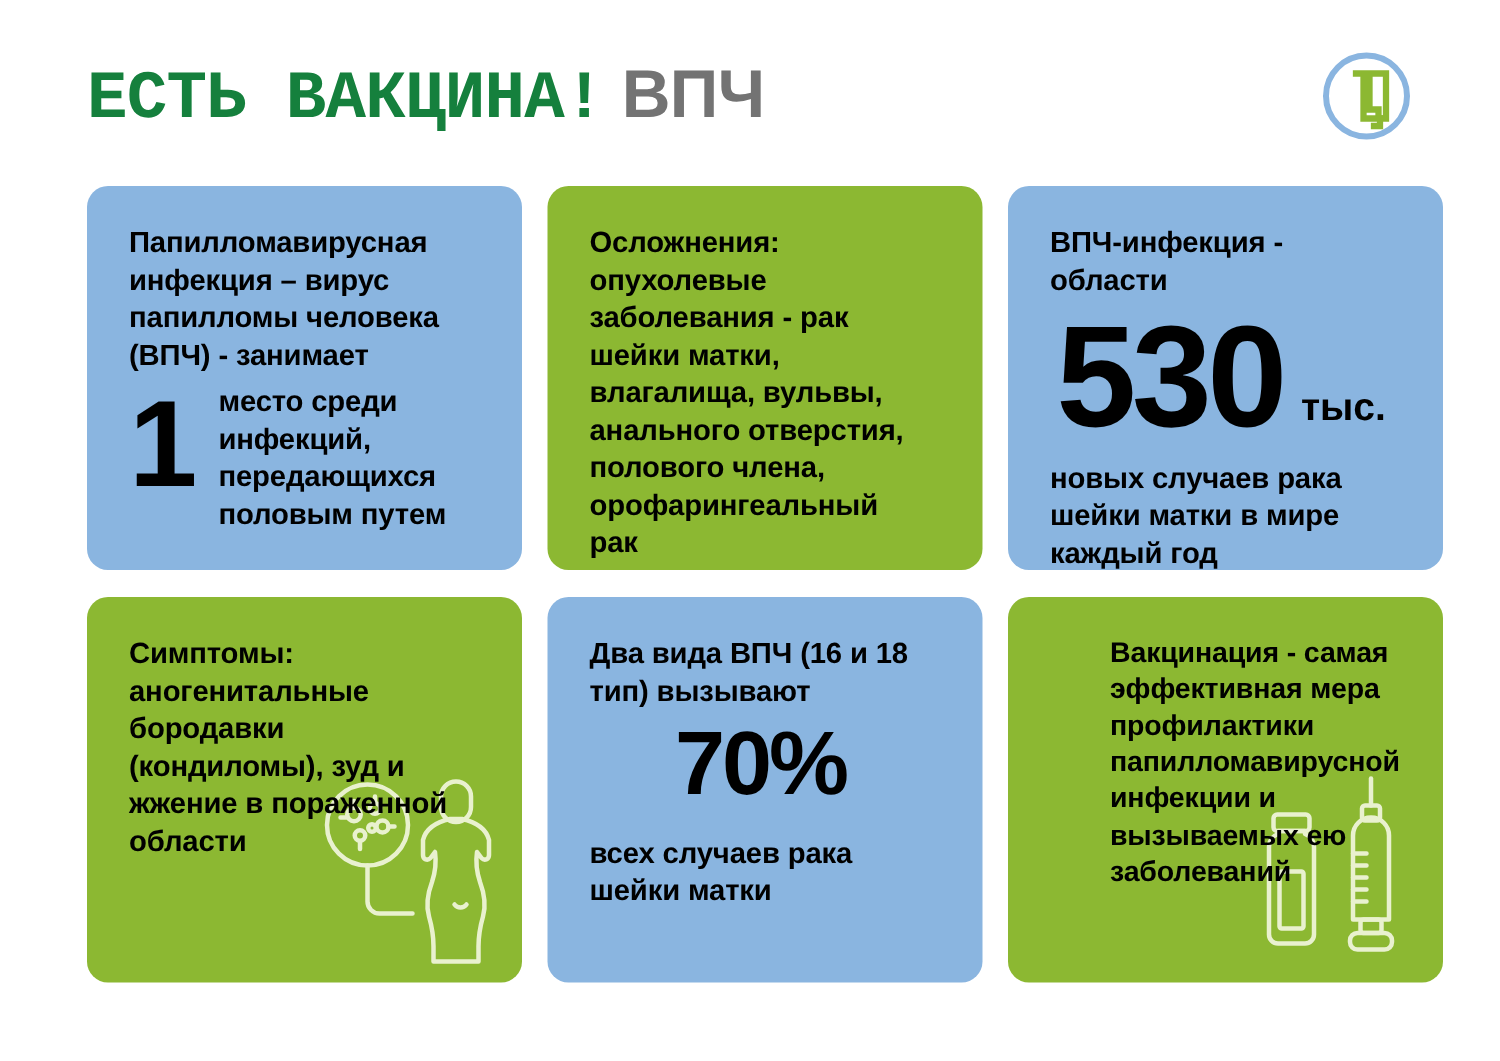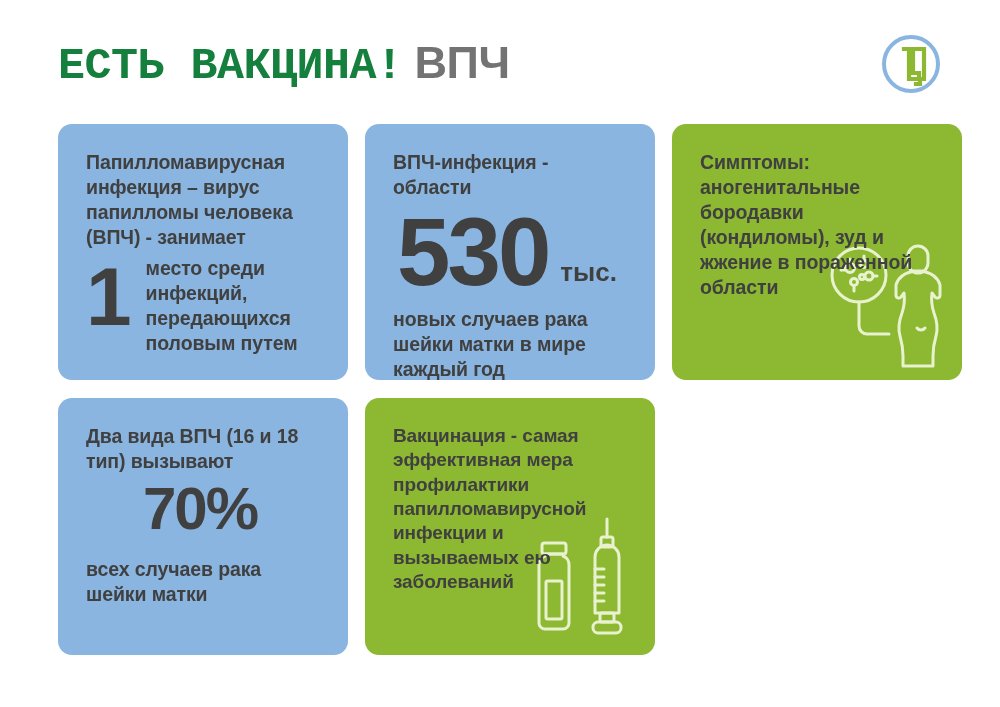--- a/index.html
+++ b/index.html
@@ -66,38 +66,38 @@
     column-gap: 17px;
     row-gap: 18px;
   }
 
   .card {
     position: relative;
     border-radius: 14px;
     box-sizing: border-box;
     padding: 26px 34px 20px 28px;
     overflow: hidden;
-    color: #404040;
+    color: #000000;
   }
   .card.blue  { background: #8ab5e0; }
   .card.green { background: #8cb832; }
 
   .card-body {
     position: relative;
     z-index: 2;
   }
 
   .ctext {
     font-size: 19.5px;
     font-weight: bold;
     line-height: 1.28;
     letter-spacing: -0.1px;
     margin: 0;
   }
-  .ctext.sm { font-size: 19px; }
+  .ctext.sm { font-size: 19px; margin-left: 40px; }
 
   
   .numeral-block {
     margin-top: 6px;
   }
   .big-numeral {
     float: left;
     font-size: 82px;
     font-weight: bold;
     line-height: 0.85;
@@ -176,20 +176,25 @@
     <div class="card blue">
       <div class="card-body">
         <p class="ctext">Папилломавирусная инфекция – вирус папилломы человека (ВПЧ) - занимает</p>
         <div class="numeral-block">
           <span class="big-numeral">1</span>
           <p class="ctext">место среди инфекций, передающихся половым путем</p>
         </div>
       </div>
     </div>
 
+    <div class="card green">
+      <div class="card-body">
+        <p class="ctext">Осложнения: опухолевые заболевания - рак шейки матки, влагалища, вульвы, анального отверстия, полового члена, орофарингеальный рак</p>
+      </div>
+    </div>
 
     <div class="card blue">
       <div class="card-body">
         <p class="ctext">ВПЧ-инфекция - области</p>
         <div class="stat-row">
           <span class="stat-num">530</span>
           <span class="stat-unit">тыс.</span>
         </div>
         <p class="ctext">новых случаев рака шейки матки в мире каждый год</p>
       </div>

